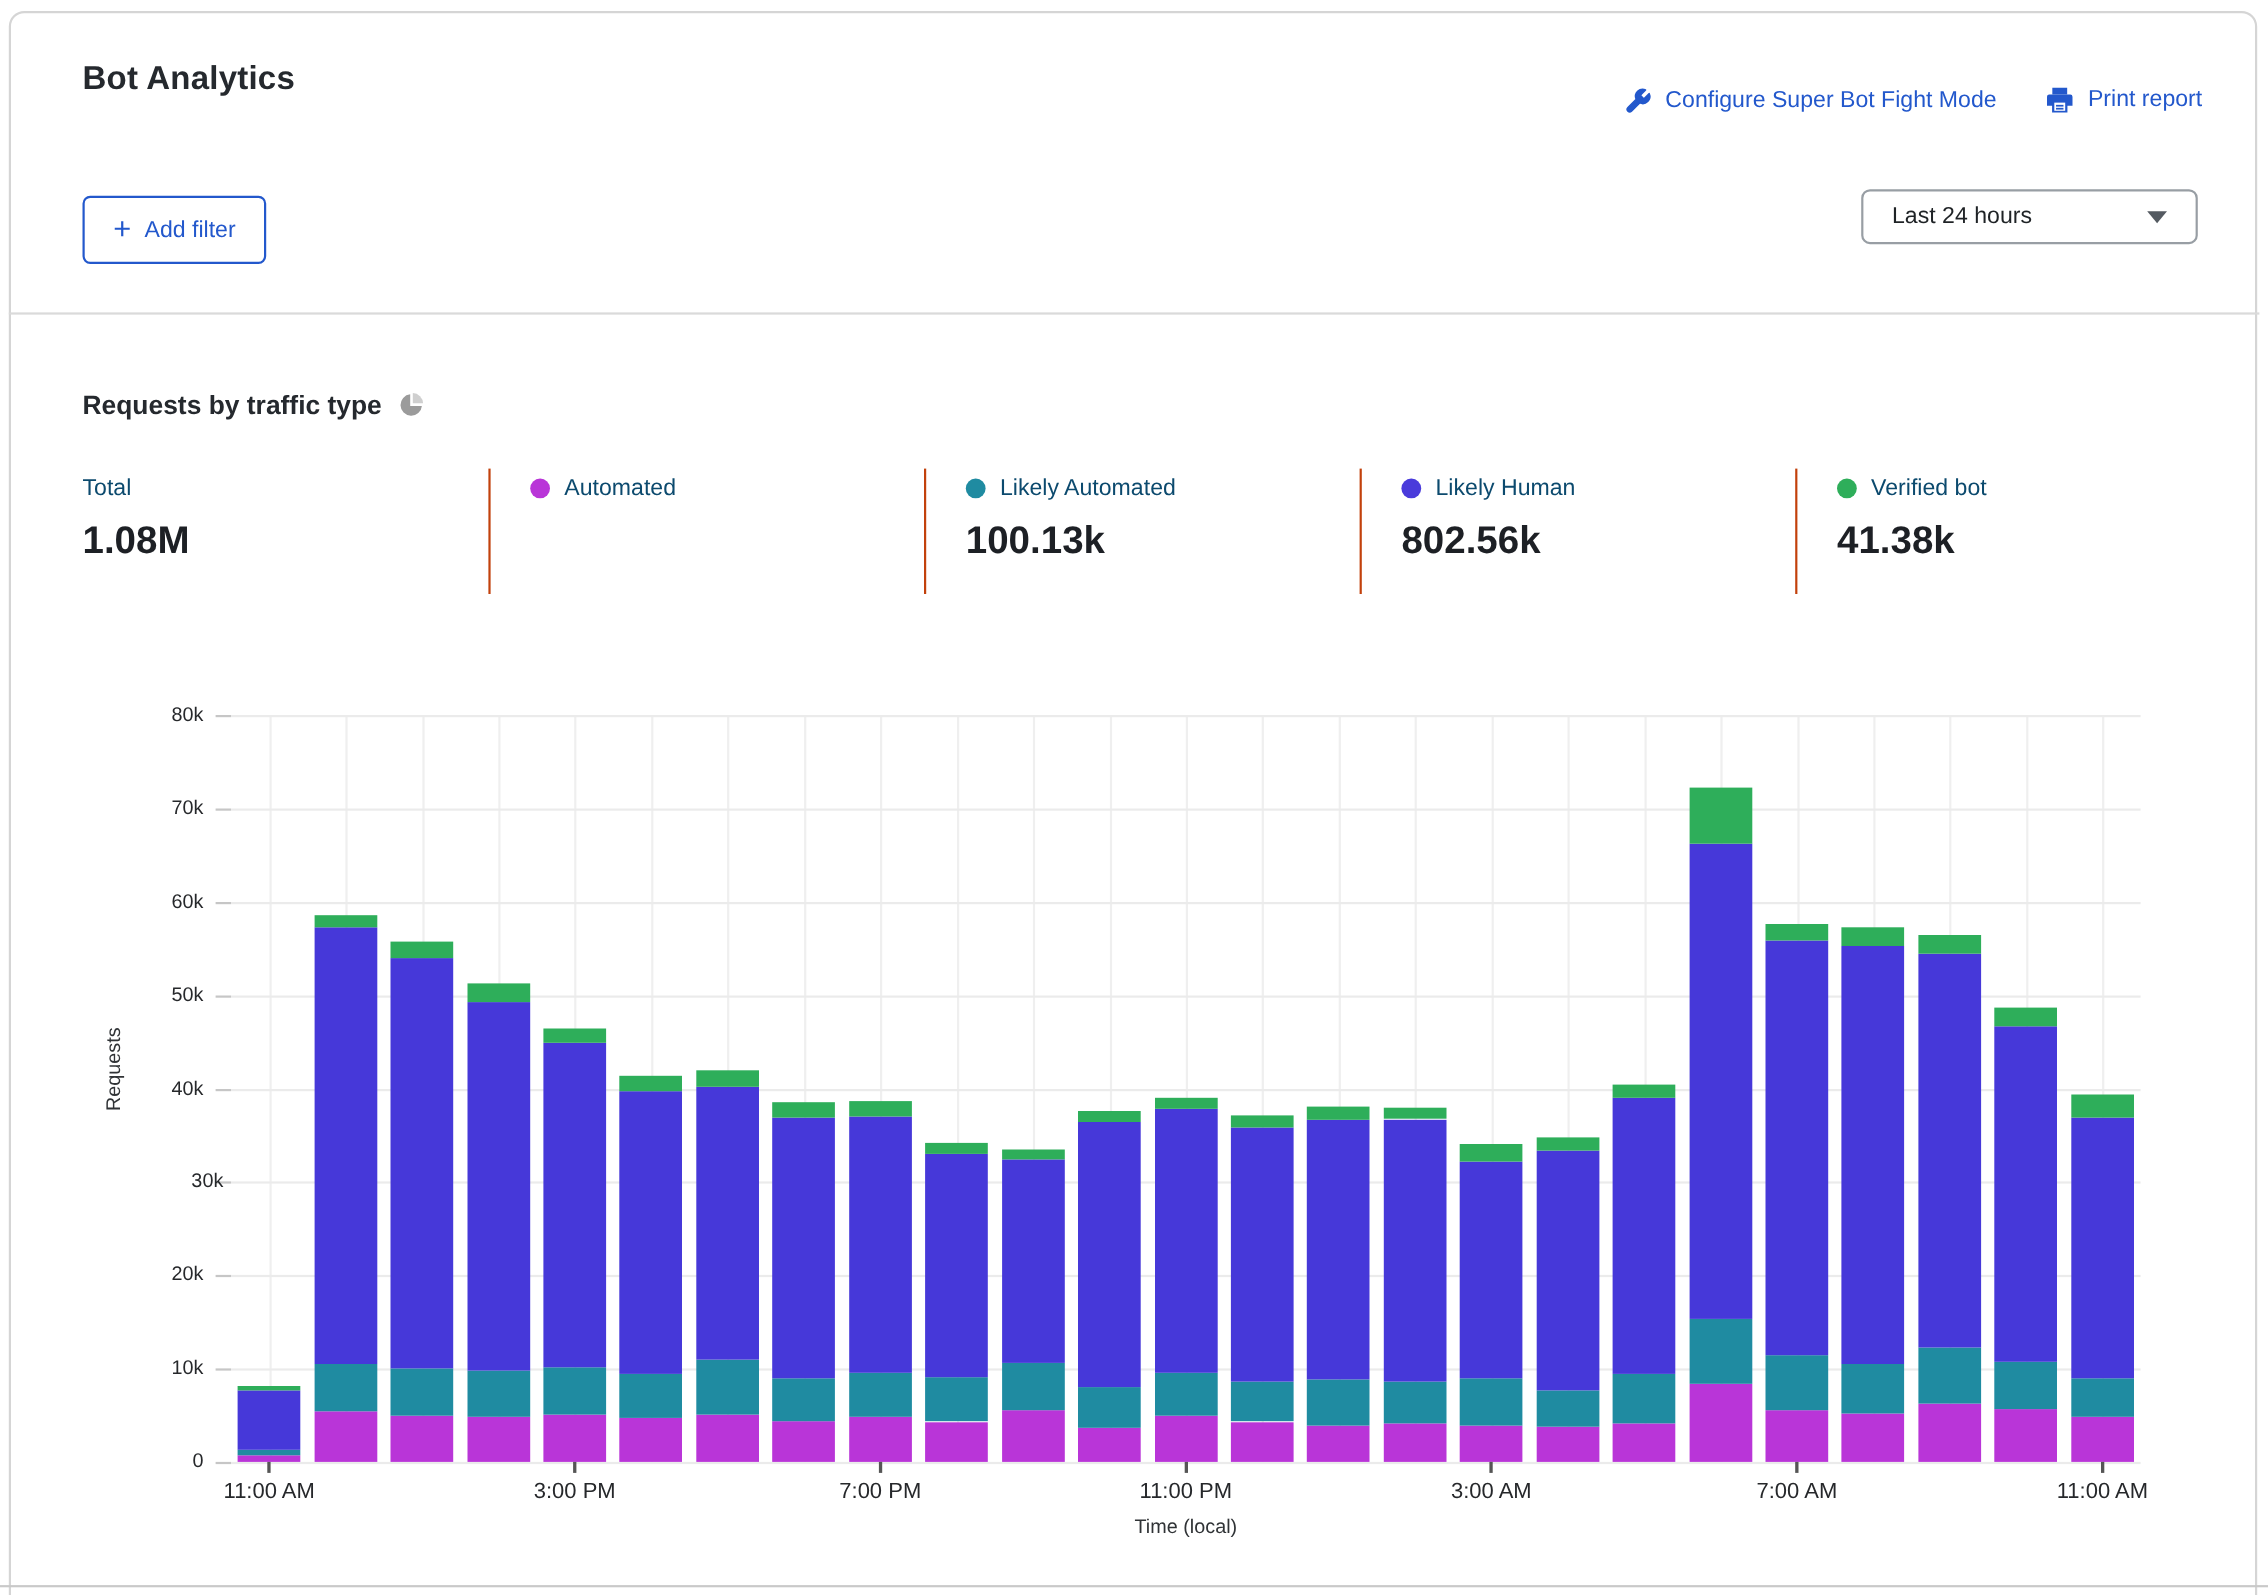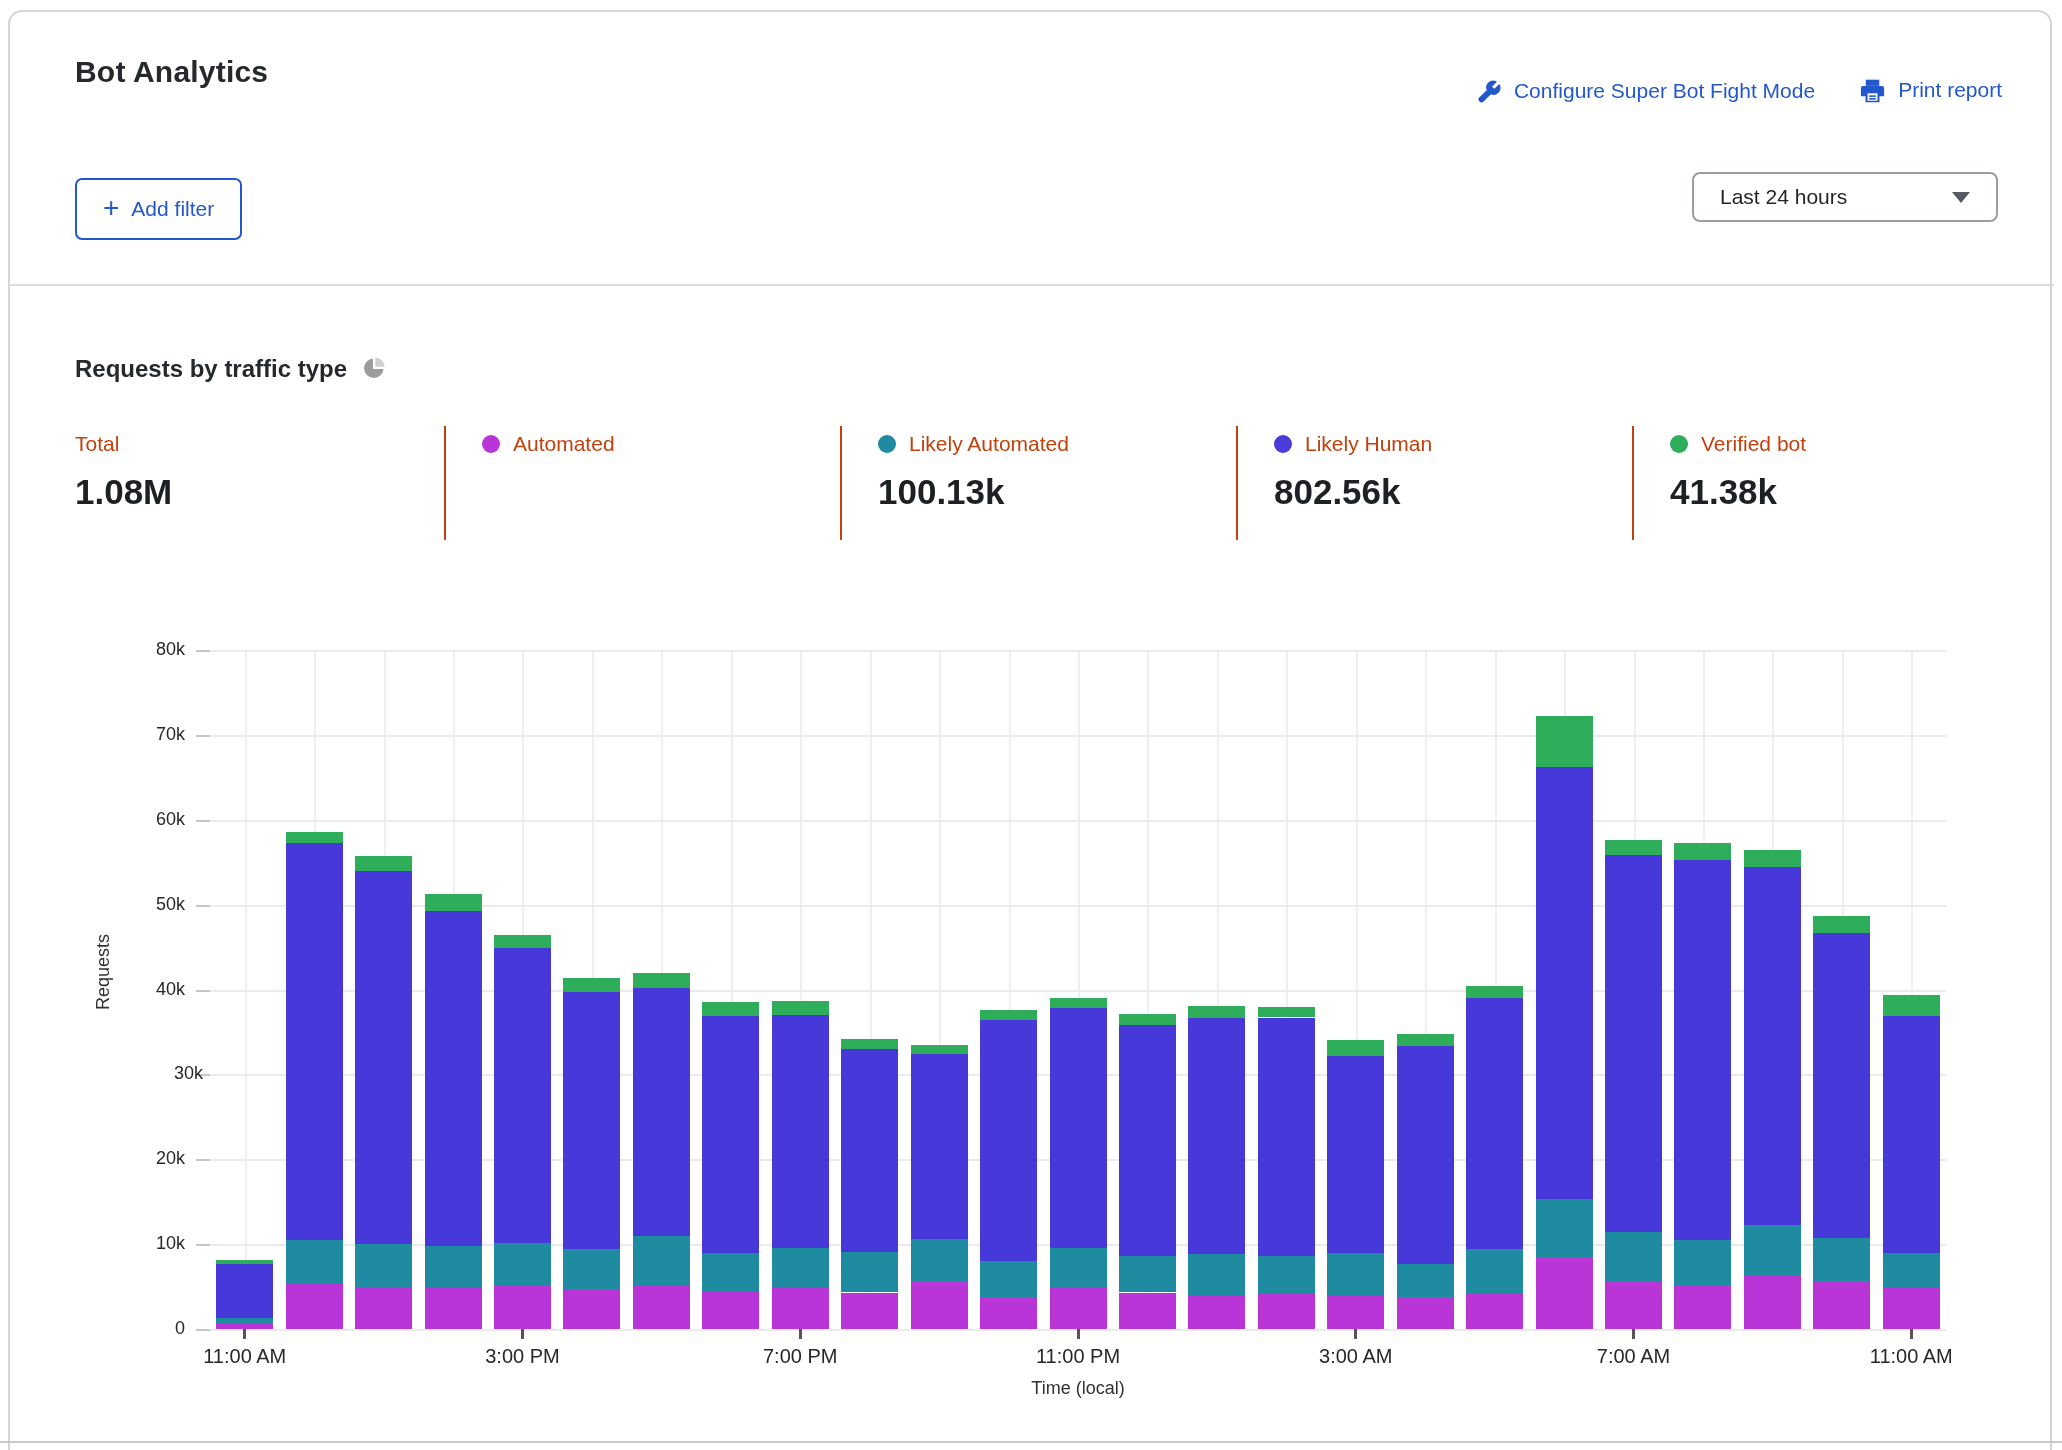--- a/index.html
+++ b/index.html
@@ -43,21 +43,21 @@
     position:absolute;left:75px;top:355px;display:flex;align-items:flex-start;gap:14px;
   }
   .section-title{font-size:24px;font-weight:700;color:#25292e;}
   .stats-row{
     position:absolute;left:75px;top:426px;display:flex;align-items:stretch;
   }
   .stat-col{width:396px;box-sizing:border-box;padding:6px 0 28px 36px;border-left:2px solid #c2410c;}
   .stat-col:first-child{width:369px;border-left:none;padding-left:0;}
   .stat-top{display:flex;align-items:center;gap:13px;}
   .stat-dot{width:18px;height:18px;border-radius:50%;flex:0 0 auto;}
-  .stat-label{font-size:21px;color:#c2410c;text-align:center;}
+  .stat-label{font-size:21px;color:#0c4a6e;text-align:center;}
   .stat-value{margin-top:16px;font-size:35px;font-weight:700;color:#1d2025;}
   
   #chart-area{position:absolute;left:0;top:0;width:2062px;height:1450px;}
   .gridline-h{position:absolute;height:0;border-top:2px solid #ebebeb;}
   .gridline-v{position:absolute;width:0;border-left:2px solid #efefef;}
   .y-tick-dash{position:absolute;width:14px;height:0;border-top:2px solid #c6c6c6;}
   .y-tick-label{position:absolute;width:70px;text-align:right;font-size:18px;color:#26282b;}
   .x-tick-label{position:absolute;width:140px;text-align:center;font-size:20px;color:#26282b;}
   .x-tick-mark{position:absolute;width:3px;height:10px;background:#555;}
   .bar-seg{position:absolute;}

